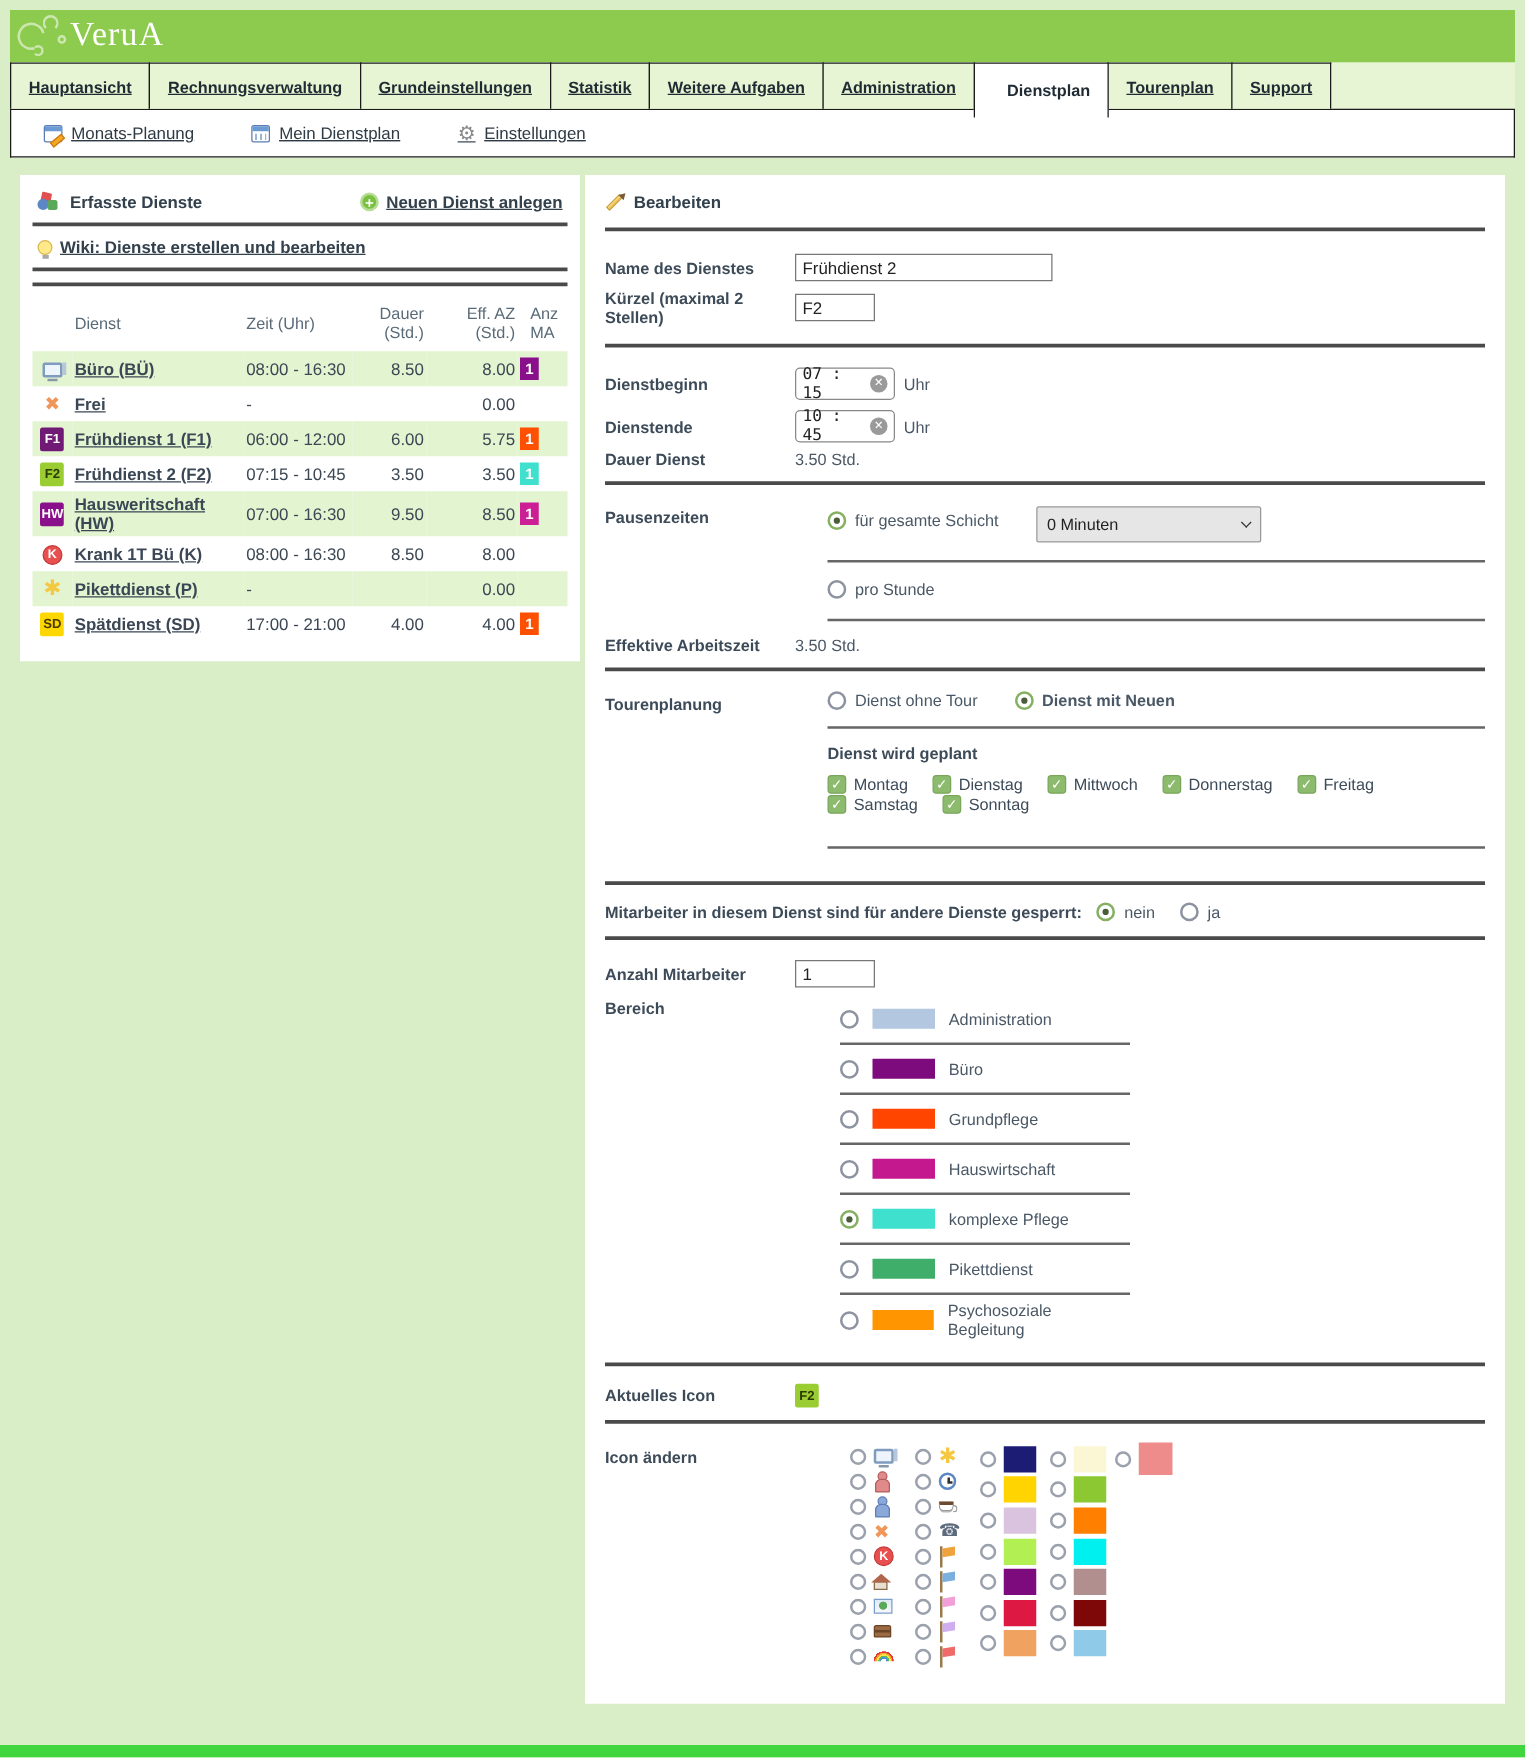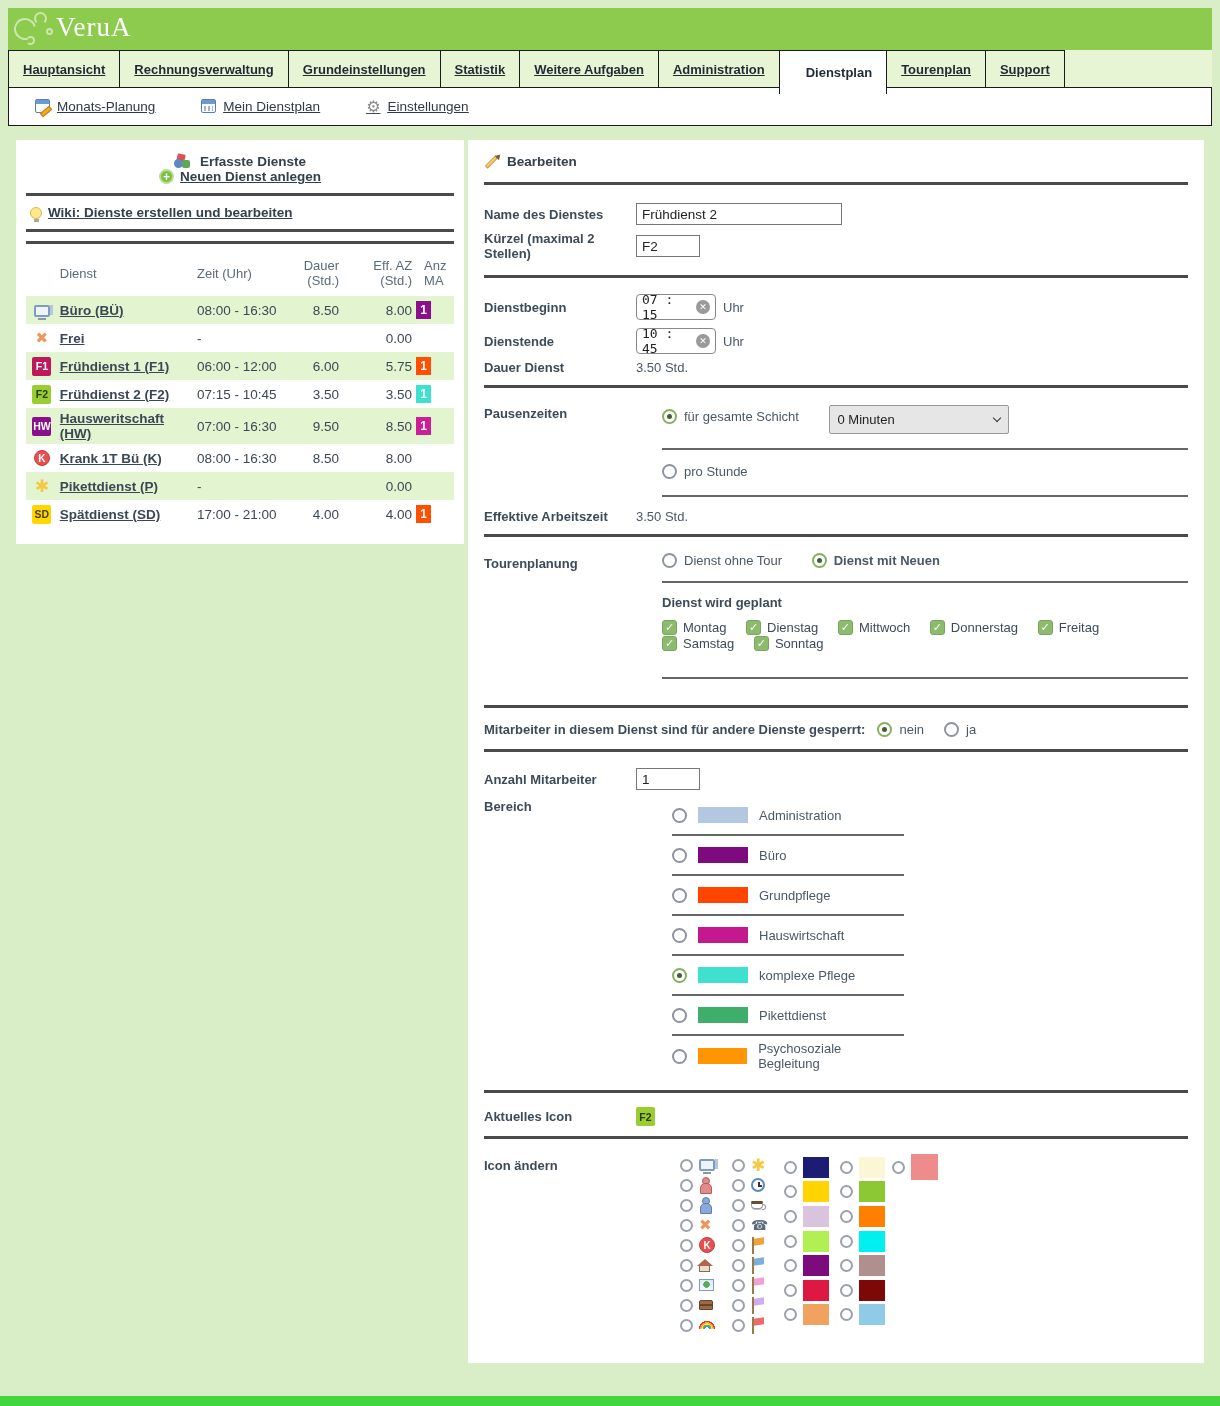--- a/index.html
+++ b/index.html
@@ -20,35 +20,35 @@
   .logo { position:absolute; left:48px; top:4px; color:#fff; font-family:"Liberation Serif", serif; font-size:27px; letter-spacing:1px; }
   
   .tabs { margin:0 8px; display:flex; align-items:stretch; height:38px; background:#e7f5d5; border-bottom:1px solid #1a1a1a; position:relative; z-index:3; }
   .tab { border:1px solid #1a1a1a; border-bottom:none; margin-right:-1px; padding:0 14px; display:flex; align-items:center; background:#e7f5d5; cursor:pointer; }
   .tab span { text-decoration:underline; color:#1f2a33; font-weight:700; font-size:13px; }
   .tab.active { background:#fff; height:44px; z-index:4; position:relative; }
   .tab.active span { text-decoration:none;padding-left:12px; }
   .tabs .filler { flex:1; border-bottom:none; }
   
   .subnav { margin:0 8px; height:38px; background:#fff; border:1px solid #1a1a1a; border-top:none; display:flex; align-items:center; gap:46px; padding-left:26px; position:relative; z-index:2;}
-  .subnav .navlink { display:flex; gap:7px; cursor:pointer;text-decoration:underline; }
+  .subnav .navlink { display:flex; align-items:center; gap:7px; cursor:pointer;text-decoration:underline; }
   .subnav .navlink span.lbl { text-decoration:underline; color:#2e3a44; font-size:13.5px; }
   .ico-cal { width:15px; height:14px; background:#fff; border:1px solid #5b7db1; border-radius:2px; position:relative; display:inline-block;}
   .ico-cal::before { content:""; position:absolute; left:0; right:0; top:0; height:4px; background:#6b9bd2; }
   .ico-cal.pencil::after { content:""; position:absolute; right:-3px; bottom:-2px; width:10px; height:3px; background:#f5a623; border:1px solid #c87d1a; transform:rotate(-40deg); }
   .ico-cal.grid::after { content:""; position:absolute; left:2px; top:6px; width:9px; height:5px;
     background:repeating-linear-gradient(90deg,#9ab4d4 0 2px,transparent 2px 4px); }
   .ico-gear { font-family:"DejaVu Sans", sans-serif; color:#8a8a8a; font-size:16px; line-height:1; }
   
   .content { display:flex; align-items:flex-start; gap:4px; margin:14px 16px 0 16px; }
   .panel { background:#fff; }
   .panel-left { width:448px; padding:12px 10px 16px 10px; }
   .panel-right { width:736px; padding:14px 16px 22px 16px; }
   
-  .lp-head { display:flex; align-items:center; justify-content:space-between; padding:2px 4px 0 4px;flex-direction:column;}
+  .lp-head { display:flex; align-items:center; justify-content:space-between; padding:2px 4px 0 4px;}
   .lp-title { display:flex; align-items:center; gap:8px; font-weight:700; font-size:13.5px; color:#33414d; }
   .icon-shapes { position:relative; width:18px; height:15px; display:inline-block; }
   .icon-shapes i { position:absolute; display:block; }
   .icon-shapes i:nth-child(1){ width:8px;height:8px;background:#e05050;left:3px;top:0;transform:rotate(12deg); border-radius:1px;}
   .icon-shapes i:nth-child(2){ width:9px;height:9px;background:#5b87c5;border-radius:50%;left:0;top:5px;}
   .icon-shapes i:nth-child(3){ width:8px;height:8px;background:#5aa85a;border-radius:2px;left:8px;top:6px;}
   .link-strong { display:flex; align-items:center; gap:6px; cursor:pointer; font-weight:700; font-size:13.5px; color:#33414d; }
   .link-strong .txt { text-decoration:underline; }
   .icon-plus { width:15px; height:15px; border-radius:50%; background:#7ac143; border:2px solid #b8dd95; color:#fff; font-weight:700; font-size:12px; line-height:13px; text-align:center; display:inline-block; }
   .icon-bulb { width:12px; height:12px; background:#ffe98a; border:1px solid #d9b84a; border-radius:50%; position:relative; display:inline-block;}
@@ -254,21 +254,21 @@
         </tr>
         <tr>
           <td class="c-icon"><span class="glyph-x">✖</span></td>
           <td class="c-name"><span>Frei</span></td>
           <td class="c-zeit">-</td>
           <td class="c-dauer num"></td>
           <td class="c-eff num">0.00</td>
           <td class="c-anz"></td>
         </tr>
         <tr class="alt">
-          <td class="c-icon"><span class="sq-badge" style="background:#be185d;color:#fff">F1</span></td>
+          <td class="c-icon"><span class="sq-badge" style="background:#701a75;color:#fff">F1</span></td>
           <td class="c-name"><span>Frühdienst 1 (F1)</span></td>
           <td class="c-zeit">06:00 - 12:00</td>
           <td class="c-dauer num">6.00</td>
           <td class="c-eff num">5.75</td>
           <td class="c-anz"><span class="num-badge" style="background:#ff4f00">1</span></td>
         </tr>
         <tr>
           <td class="c-icon"><span class="sq-badge" style="background:#9acd32;color:#2a3a00">F2</span></td>
           <td class="c-name"><span>Frühdienst 2 (F2)</span></td>
           <td class="c-zeit">07:15 - 10:45</td>

